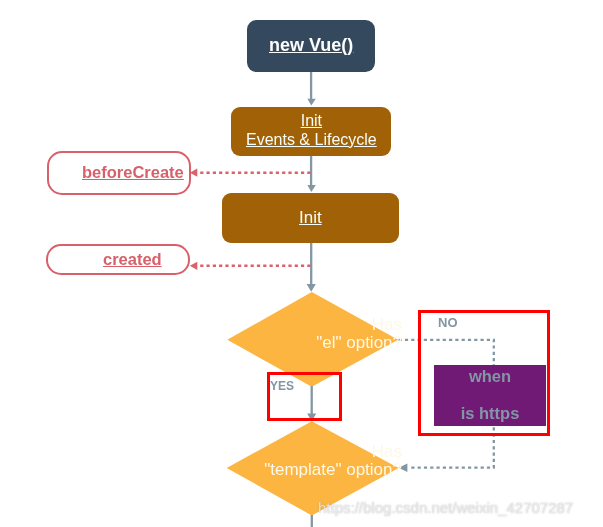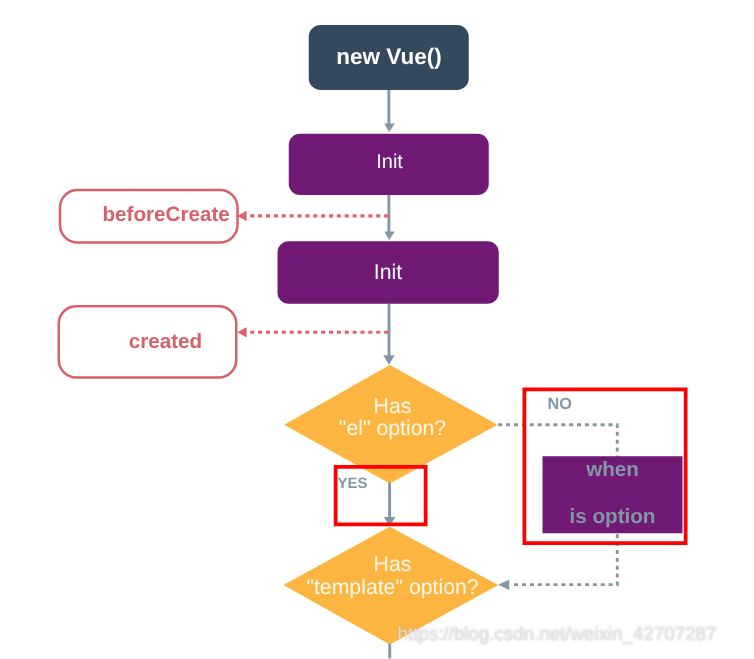--- a/index.html
+++ b/index.html
@@ -3,54 +3,54 @@
 <meta charset="utf-8">
 <title>Vue Lifecycle Diagram</title>
 <style>
   html,body{margin:0;padding:0;background:#ffffff;}
   body{width:603px;height:527px;overflow:hidden;
        font-family:"Liberation Sans",sans-serif;}
   #stage{position:relative;width:603px;height:527px;background:#ffffff;}
   .lbl,.txt,.dtxt,#watermark{-webkit-font-smoothing:antialiased;will-change:transform;}
   .node{position:absolute;box-sizing:border-box;display:flex;
         align-items:center;justify-content:center;text-align:center;}
-  .lbl{display:block;white-space:nowrap;}
+  .lbl{display:block;white-space:nowrap;text-decoration:underline;}
 
   
   #new-vue{left:247.4px;top:20px;width:128px;height:52.4px;border-radius:9.5px;
            background:#34495e;}
   #new-vue .lbl{color:#fdfdfd;font-size:18px;font-weight:bold;position:relative;top:-1px;}
 
   
-  .green{background:#701a75;border-radius:9px;}
+  .green{background:#a16207;border-radius:9px;}
   #init-events{left:231.2px;top:107.2px;width:160px;height:48.6px;}
   #init-injections{left:222.4px;top:192.8px;width:176.4px;height:49.8px;}
   .green .lbl{color:#f7fdfa;font-size:16px;line-height:18.5px;font-weight:400;position:relative;top:-0.8px;}
   #init-injections .lbl{font-size:17px;top:0.2px;}
 
   
   .hook{background:#ffffff;border:2.4px solid #d8606a;border-radius:15px;}
   #before-create{left:46.7px;top:150.6px;width:144.7px;height:44px;}
-  #created{left:46.2px;top:244px;width:144.2px;height:59px;}
+  #created{left:46.2px;top:244px;width:144.2px;height:31px;}
   .hook .lbl{color:#d8606a;font-size:16.5px;font-weight:bold;margin-left:28px;}
 
   
   .redbox{position:absolute;box-sizing:border-box;border:3.1px solid #fe0000;background:transparent;}
   #red-yes{left:267px;top:371.9px;width:74.9px;height:48.9px;}
   #red-no{left:418.1px;top:309.9px;width:132.1px;height:125.7px;}
 
   .txt{position:absolute;white-space:nowrap;}
   #yes-label{left:270.2px;top:379px;color:#8296a3;font-size:12px;font-weight:bold;}
   #no-label{left:437.9px;top:314.5px;color:#8296a3;font-size:13px;font-weight:bold;}
   #mount-note{left:434px;top:364.8px;width:112px;text-align:center;color:#8296a3;
               font-size:16.5px;font-weight:bold;line-height:18.5px;white-space:nowrap;
               background:#701a75;padding-top:2px;padding-bottom:3px;}
 
   
-  .dtxt{position:absolute;text-align:center;color:#fef8e9;font-size:17px;
+  .dtxt{position:absolute;text-align:right;color:#fef8e9;font-size:17px;
         line-height:17.5px;white-space:nowrap;}
   #has-el-txt{left:226px;top:316px;width:176px;}
   #has-tpl-txt{left:225.5px;top:443px;width:176px;}
 
   #watermark{position:absolute;left:318px;top:499px;
              color:rgba(255,255,255,0.62);
              text-shadow:0 0 1.2px rgba(150,150,150,0.6), 0 0 2.2px rgba(175,175,175,0.35);
              font-size:15px;white-space:nowrap;}
   svg.layer{position:absolute;left:0;top:0;width:603px;height:527px;}
 </style>
@@ -94,21 +94,21 @@
       <path d="M398.6,339.8 L493.8,339.8 L493.8,467.7 L408.6,467.7"></path>
     </g>
     <polygon points="398.6,467.7 407.4,463.5 407.4,471.9" fill="#8296a3"></polygon>
   </svg>
 
   <div class="node" id="new-vue">
     <span class="lbl">new Vue()</span>
   </div>
 
   <div class="node green" id="init-events">
-    <span class="lbl"><span>Init</span><br></span>
+    <span class="lbl"><span>Init</span><br><span>Events &amp; Lifecycle</span></span>
   </div>
 
   <div class="node green" id="init-injections">
     <span class="lbl"><span>Init</span><br></span>
   </div>
 
   <div class="node hook" id="before-create">
     <span class="lbl">beforeCreate</span>
   </div>
 
@@ -123,17 +123,17 @@
   <div class="dtxt" id="has-tpl-txt">
     <span>Has</span><br><span>"template" option?</span>
   </div>
 
   <div class="redbox" id="red-yes"></div>
   <div class="redbox" id="red-no"></div>
 
   <div class="txt" id="yes-label">YES</div>
   <div class="txt" id="no-label">NO</div>
   <div class="txt" id="mount-note">
-    <span>when</span><br><br><span>is option</span>
+    <span>when</span><br><br><span>is https</span>
   </div>
 
   <div id="watermark">https://blog.csdn.net/weixin_42707287</div>
 </div>
 
 </body></html>

